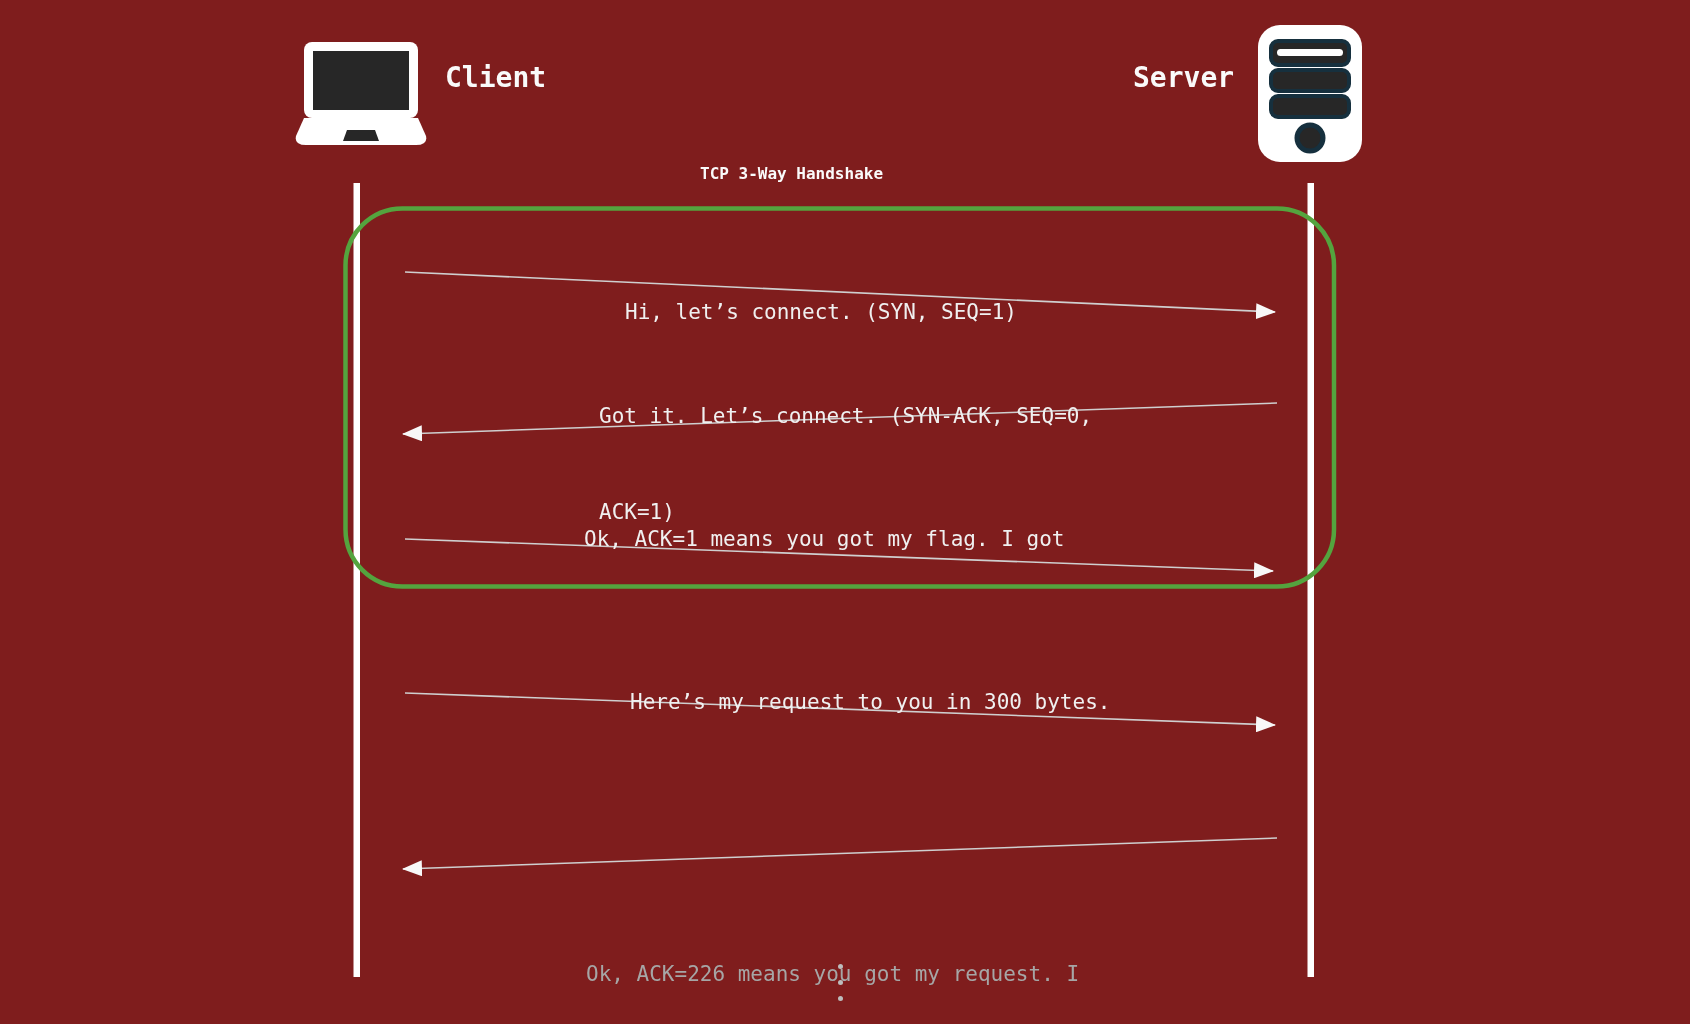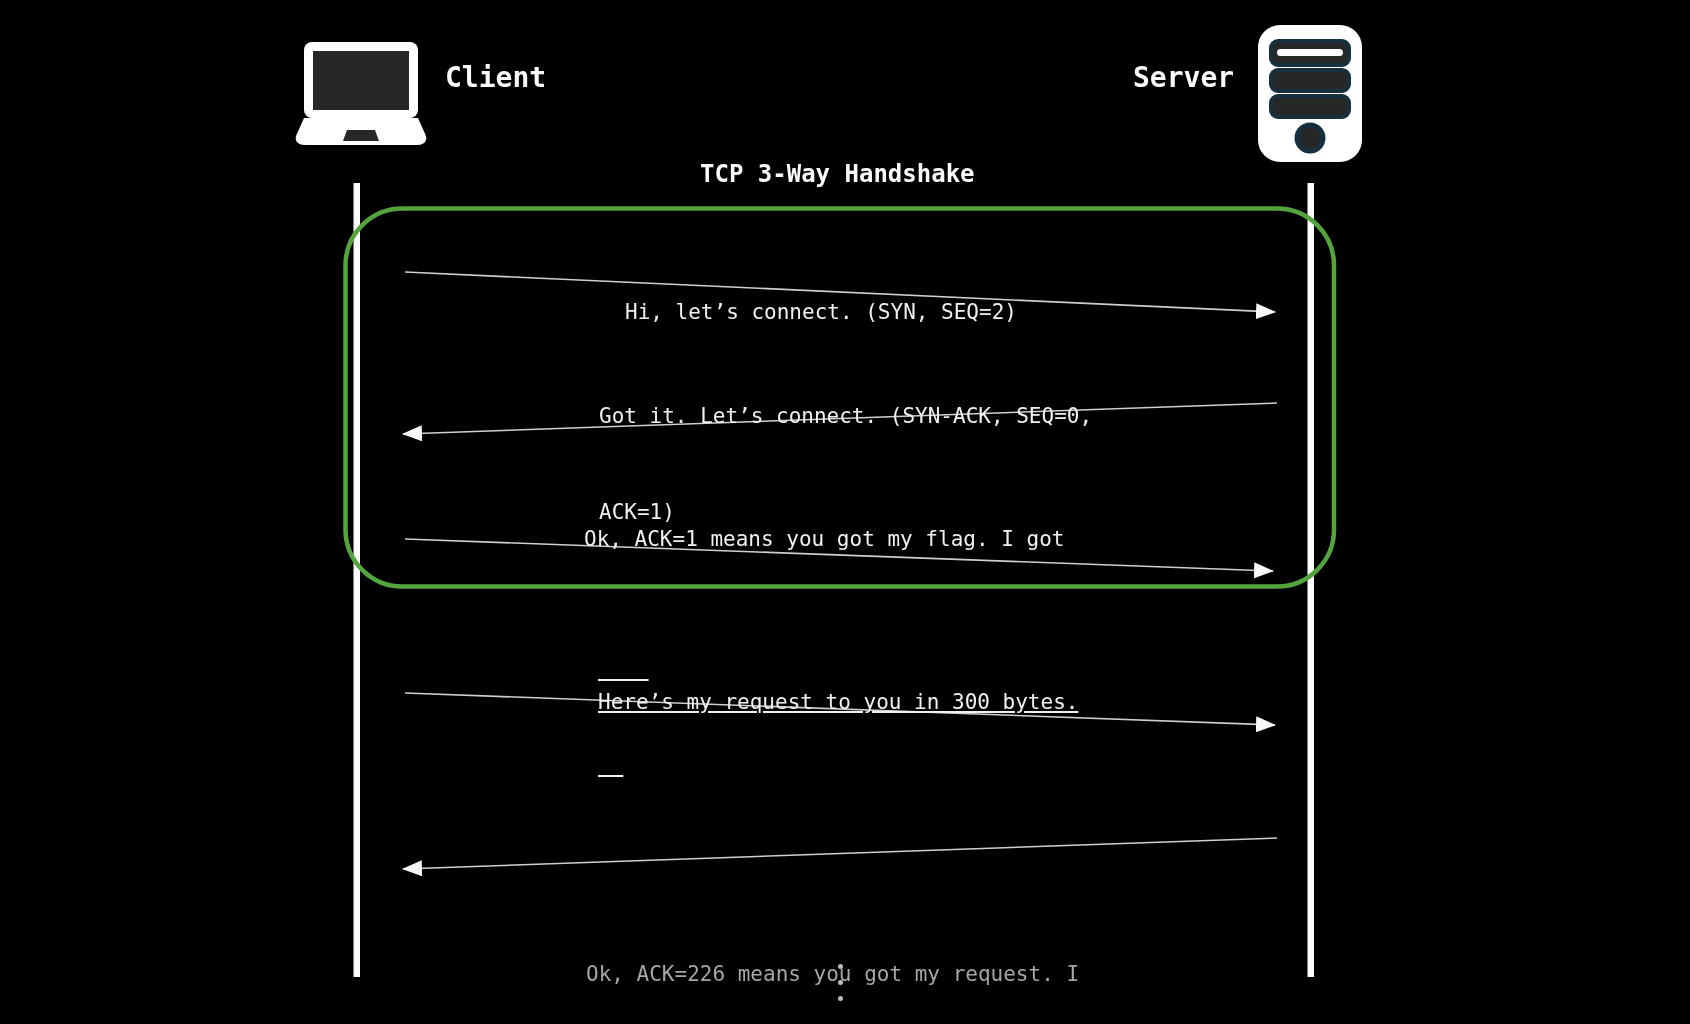--- a/index.html
+++ b/index.html
@@ -1,20 +1,20 @@
 <!DOCTYPE html>
 <html><head>
 <meta charset="utf-8">
 <style>
   html, body { margin: 0; padding: 0; background: #1b1b1b; }
   .stage {
     position: relative;
     width: 1690px;
     height: 1024px;
-    background: #000000;
+    background: #7f1d1d;
     overflow: hidden;
     font-family: "DejaVu Sans Mono", "Liberation Mono", monospace;
     color: #f0f0f0;
   }
   .overlay-svg { position: absolute; left: 0; top: 0; width: 1690px; height: 1024px; }
   .icon-svg { position: absolute; }
   .laptop-svg { left: 295px; top: 42px; }
   .server-svg { left: 1258px; top: 25px; }
   .actor-label {
     position: absolute;
@@ -24,38 +24,38 @@
     line-height: 32px;
     color: #fafafa;
     white-space: pre;
   }
   .client-label { left: 445px; }
   .server-label { left: 1133px; }
   .diagram-title {
     position: absolute;
     left: 700px;
     top: 158px;
-    font-size: 24px;
+    font-size: 16px;
     font-weight: bold;
     line-height: 32px;
     color: #fafafa;
     white-space: pre;
   }
   .msg {
     position: absolute;
     font-size: 21px;
     line-height: 32px;
     white-space: pre;
     color: #f0f0f0;
   }
   .msg .line { display: block; }
   .m1 { left: 625px; top: 232px; }
   .m2 { left: 599px; top: 336px; }
   .m3 { left: 584px; top: 459px; }
-  .m4 { left: 598px; top: 622px; text-decoration: underline; }
+  .m4 { left: 630px; top: 622px; }
   .m5 { left: 543px; top: 761px; font-size: 19px; line-height: 28px; font-weight: bold; }
   .m6 { left: 586px; top: 894px; color: #a6a6a6; }
   .dot {
     position: absolute;
     left: 838px;
     width: 5px;
     height: 5px;
     border-radius: 50%;
     background: #bdbdbd;
   }
@@ -101,21 +101,21 @@
     <rect x="13" y="16" width="78" height="24" rx="7" fill="#272727" stroke="#16303e" stroke-width="4"></rect>
     <rect x="13" y="45" width="78" height="21" rx="7" fill="#272727" stroke="#16303e" stroke-width="4"></rect>
     <rect x="13" y="71" width="78" height="21" rx="7" fill="#272727" stroke="#16303e" stroke-width="4"></rect>
     <rect x="19" y="24" width="66" height="7" rx="3.5" fill="#ffffff"></rect>
     <circle cx="52" cy="113" r="13" fill="#272727" stroke="#16303e" stroke-width="5"></circle>
   </svg>
 
   <div class="diagram-title">TCP 3-Way Handshake</div>
 
   <div class="msg m1">
-    <span class="line">Hi, let’s connect. (SYN, SEQ=2)</span>
+    <span class="line">Hi, let’s connect. (SYN, SEQ=1)</span>
   </div>
 
   <div class="msg m2">
     <span class="line">Got it. Let’s connect. (SYN-ACK, SEQ=0,</span>
     <span class="line">ACK=1)</span>
   </div>
 
   <div class="msg m3">
     <span class="line">Ok, ACK=1 means you got my flag. I got</span>
   </div>

